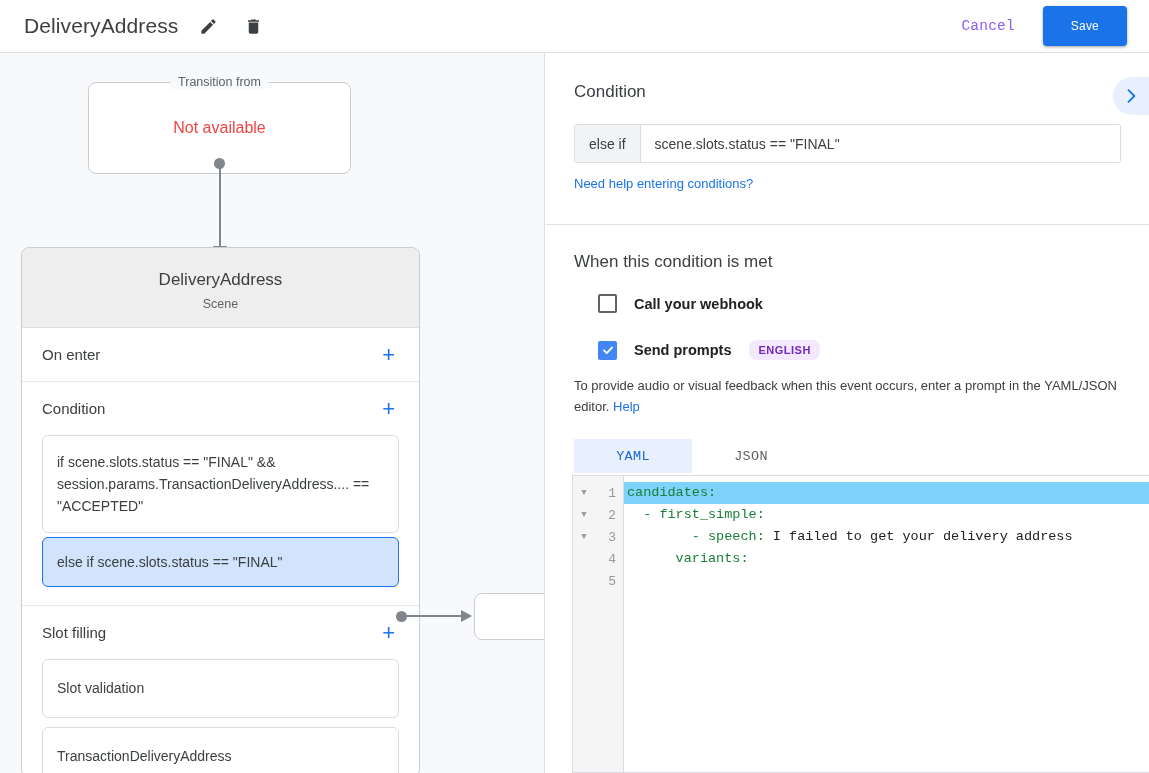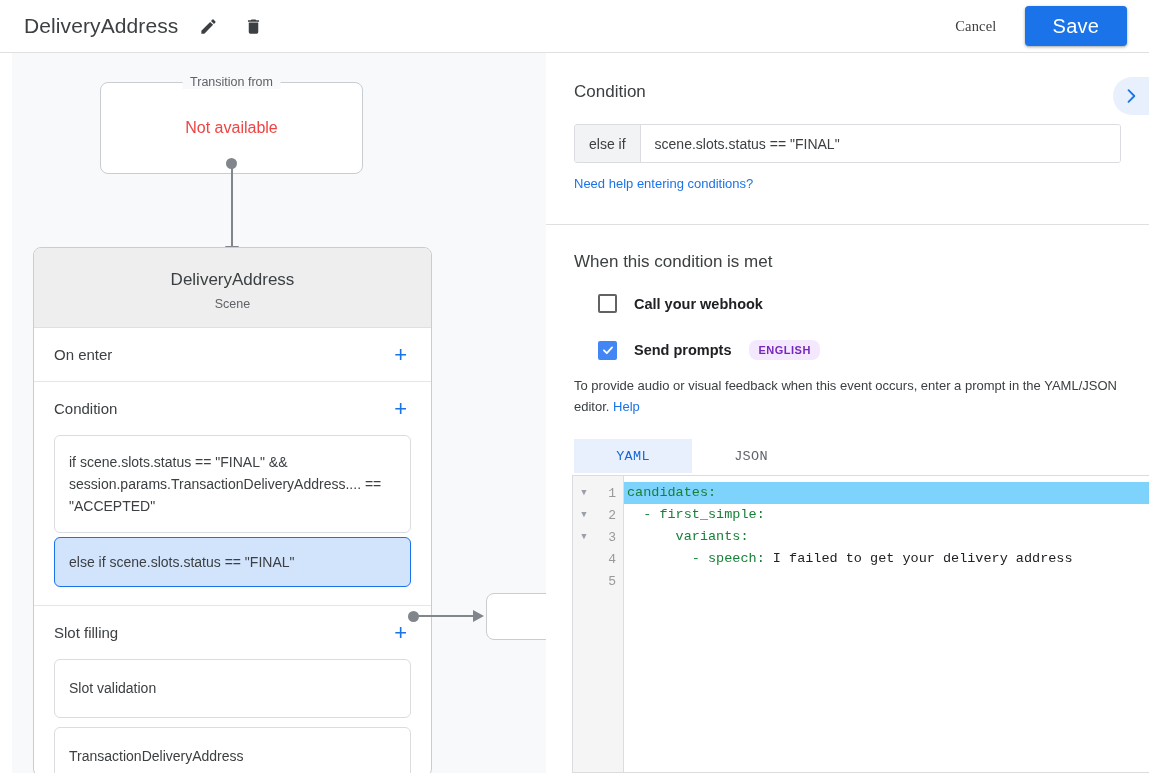--- a/index.html
+++ b/index.html
@@ -30,49 +30,49 @@
   .icon-btn {
     width: 28px; height: 28px;
     display: flex; align-items: center; justify-content: center;
     cursor: pointer;
     border-radius: 50%;
   }
   .icon-btn.pencil { margin-left: 16px; }
   .icon-btn.trash { margin-left: 17px; }
   .topbar-spacer { flex: 1; }
   .cancel-btn {
-    color: #404040;
+    color: #8b5cf6;
     font-size: 14.5px;
     font-weight: 500;
     letter-spacing: 0.2px;
     cursor: pointer;
     padding: 8px 10px;
     border-radius: 4px;
     background: none; border: none;
-    font-family: Liberation Serif, serif;
+    font-family: Liberation Mono, monospace;
   }
   .save-btn {
     margin-left: 18px; margin-right: 22px;
     background: #1a73e8;
     color: #ffffff;
-    font-size: 20px;
+    font-size: 12px;
     font-weight: 500;
     letter-spacing: 0.2px;
     border: none;
     border-radius: 4px;
     height: 40px;
     padding: 0 28px;
     cursor: pointer;
     font-family: inherit;
     box-shadow: 0 1px 2px rgba(60,64,67,.3), 0 1px 3px 1px rgba(60,64,67,.15);
   }
 
   
   .canvas {
-    position: absolute; left: 12px; top: 53px;
+    position: absolute; left: 0; top: 53px;
     width: 545px; height: 720px;
     background: #f8f9fa;
     border-right: 1px solid #e0e0e0;
     overflow: hidden;
   }
 
   
   .fs-box {
     position: absolute;
     border: 1px solid #c9ccd0;
@@ -514,17 +514,17 @@
         <span class="lineno">4</span>
       </div>
       <div class="gutter-row">
         <span class="fold"></span>
         <span class="lineno">5</span>
       </div>
     </div>
   <div class="code" id="code">
       <div class="code-row hl"><span class="tok-key">candidates</span><span class="tok-key">:</span></div>
       <div class="code-row"><span class="tok-dash">  - </span><span class="tok-key">first_simple</span><span class="tok-key">:</span></div>
+      <div class="code-row"><span class="tok-dash">        - </span><span class="tok-key">speech</span><span class="tok-key">: </span><span class="tok-val">I failed to get your delivery address</span></div>
       <div class="code-row"><span class="tok-val">      </span><span class="tok-key">variants</span><span class="tok-key">:</span></div>
-      <div class="code-row"><span class="tok-dash">        - </span><span class="tok-key">speech</span><span class="tok-key">: </span><span class="tok-val">I failed to get your delivery address</span></div>
       <div class="code-row">&nbsp;</div>
     </div>
 </div>
 
 </body></html>

